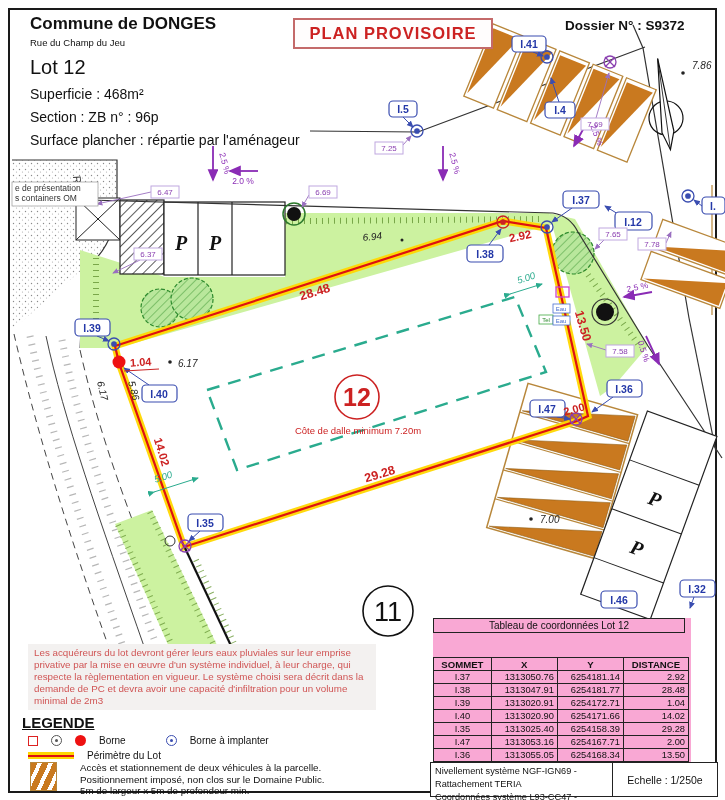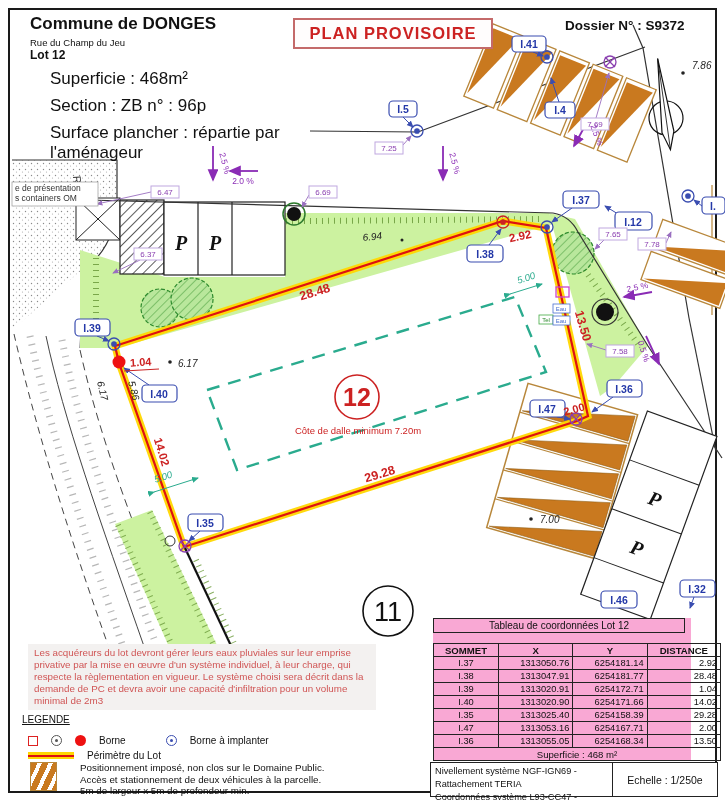--- a/index.html
+++ b/index.html
@@ -12,46 +12,46 @@
   .dr{fill:#cc2222;font-weight:bold;text-anchor:middle;}
   .tl{fill:#2aab8e;font-style:italic;font-size:9.5px;text-anchor:middle;}
   .sl{fill:#8a2bb5;font-size:8.5px;text-anchor:middle;}
   .sp{fill:#222;font-style:italic;font-size:10px;}
   .pp{font-family:"Liberation Serif",serif;font-style:italic;font-weight:bold;font-size:20px;fill:#111;text-anchor:middle;}
   .ut{font-size:6px;text-anchor:middle;}
   
   .hdr{left:30px;top:14px;width:270px;}
   .hdr .commune{font-size:17px;font-weight:bold;}
   .hdr .street{font-size:9.5px;margin-top:3px;}
-  .hdr .lot{font-size:12px;font-weight:bold;}
-  .hdr .ln{font-size:17px;margin-top:7px;margin-left:20px;}
+  .hdr .lot{font-size:20px;font-weight:normal;margin-top:8px;}
+  .hdr .ln{font-size:14px;margin-top:7px;}
   .stamp{left:293px;top:18px;width:196px;height:27px;border:2px solid #c46a6a;background:#fffdfd;
          color:#cc2222;font-size:16.5px;font-weight:bold;text-align:center;line-height:27px;letter-spacing:1px;}
   .dossier{left:565px;top:18px;width:150px;font-size:13.5px;font-weight:bold;}
   
   .note{left:28px;top:644px;width:336px;background:#f3f1f0;color:#d05555;
         font-size:9.8px;line-height:11.9px;padding:3px 6px;}
   
   .legend{left:22px;top:714px;width:390px;font-size:10px;}
-  .legend .ttl{font-weight:normal;font-size:10px;text-decoration:underline;}
+  .legend .ttl{font-weight:bold;font-size:15px;text-decoration:underline;}
   .lrow{position:absolute;display:flex;align-items:center;gap:13px;}
   .sym-sq{width:8px;height:8px;border:1.6px solid #dd2222;}
   .sym-dc{width:9px;height:9px;border:1.5px solid #555;border-radius:50%;display:flex;align-items:center;justify-content:center;}
   .sym-dc i{width:3px;height:3px;background:#555;border-radius:50%;}
   .sym-dc.blue{border-color:#3a4db0;} .sym-dc.blue i{background:#3a4db0;}
   .sym-dot{width:11px;height:11px;background:#ee1111;border-radius:50%;}
   .sym-per{width:46px;height:7px;background:#ffd700;display:flex;align-items:center;}
   .sym-per i{display:block;width:100%;height:2px;background:#dd1111;}
   .sym-acc{width:25px;height:27px;border:1.5px solid #b8873b;
            background:repeating-linear-gradient(115deg,#c9791f 0 6px,#ffffff 6px 10px);}
   .acc-text{font-size:9.8px;line-height:11.5px;}
   
   .ctable{left:433px;top:618px;width:258px;background:#f9a8d4;}
   .ctable .ttl{border:1px solid #222;text-align:center;font-size:10px;padding:1px 0;width:250px;}
-  table.coords{border-collapse:collapse;margin-top:10px;width:288px;font-size:9.3px;}
+  table.coords{border-collapse:collapse;margin-top:24px;width:256px;font-size:9.3px;}
   table.coords th,table.coords td{border:1px solid #222;padding:0 3px;height:12px;}
   table.coords th{font-weight:bold;font-size:9.6px;text-align:center;}
   td.c{text-align:center;} td.r{text-align:right;}
   td.foot{text-align:center;font-size:9.6px;}
   
   .ibox{left:430px;top:762px;width:286px;height:33px;border:1px solid #222;display:flex;background:#fff;}
   .ibox .lcell{flex:1;padding:2px 4px;font-size:9.2px;line-height:13px;}
   .ibox .rcell{width:104px;border-left:1px solid #222;display:flex;align-items:center;justify-content:center;font-size:10.5px;}
 </style>
 </head>
@@ -490,22 +490,22 @@
   </div>
   <div class="lrow" style="left:6px;top:36px">
     <span class="sym-per">
           <i></i>
         </span>
     <span>Périmètre du Lot</span>
   </div>
   <div class="lrow" style="left:8px;top:48px;align-items:flex-start;">
     <span class="sym-acc"></span>
     <span class="acc-text" style="margin-left:10px">
+      <div>Accès et stationnement de deux véhicules à la parcelle.</div>
       <div>Positionnement imposé, non clos sur le Domaine Public.</div>
-      <div>Accès et stationnement de deux véhicules à la parcelle.</div>
       <div>5m de largeur x 5m de profondeur min.</div>
     </span>
   </div>
 </div>
 
 <div class="abs ctable">
   <div class="ttl">Tableau de coordonnées Lot 12</div>
   <table class="coords">
     <tbody>
           <tr>

